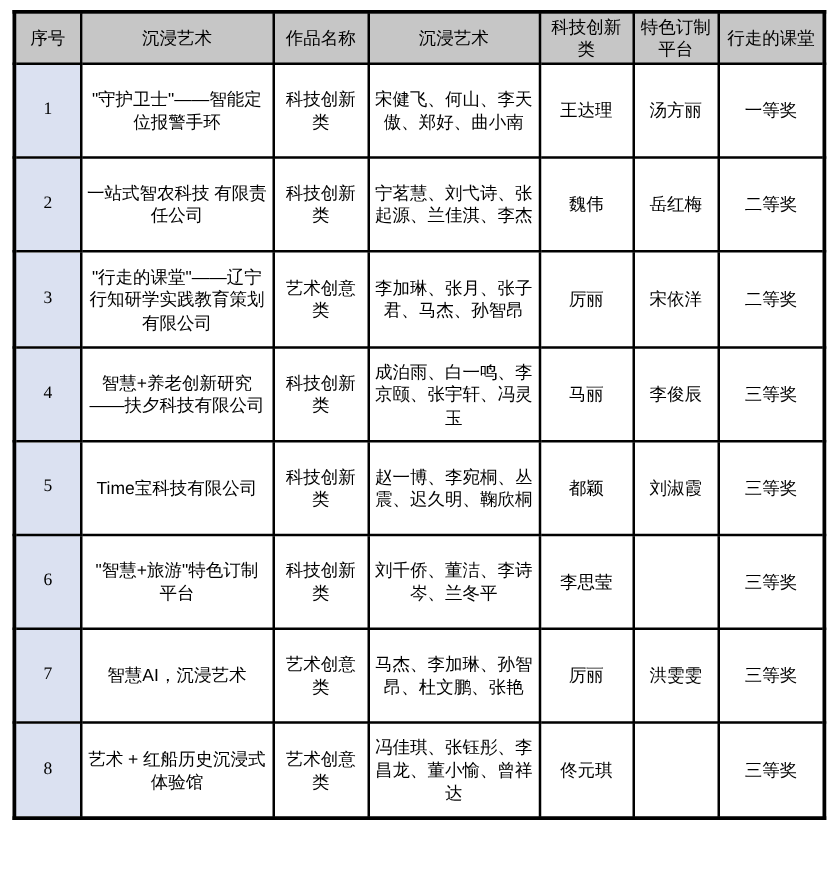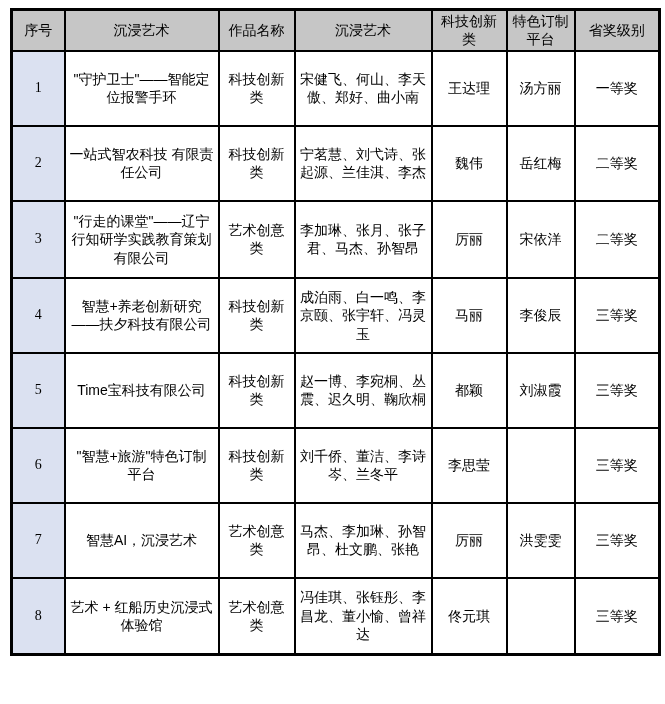--- a/index.html
+++ b/index.html
@@ -72,21 +72,21 @@
         <col class="c-award">
     </colgroup>
     <thead>
       <tr>
         <th>序号</th>
         <th>沉浸艺术</th>
         <th>作品名称</th>
         <th>沉浸艺术</th>
         <th>科技创新类</th>
         <th>特色订制平台</th>
-        <th>省奖级别</th>
+        <th>行走的课堂</th>
       </tr>
     </thead>
     <tbody>
       <tr>
         <td class="cell-no">1</td>
         <td class="cell-name">"守护卫士"——智能定位报警手环</td>
         <td class="cell-cat">科技创新类</td>
         <td class="cell-members">宋健飞、何山、李天傲、郑好、曲小南</td>
         <td class="cell-t1">王达理</td>
         <td class="cell-t2">汤方丽</td>

